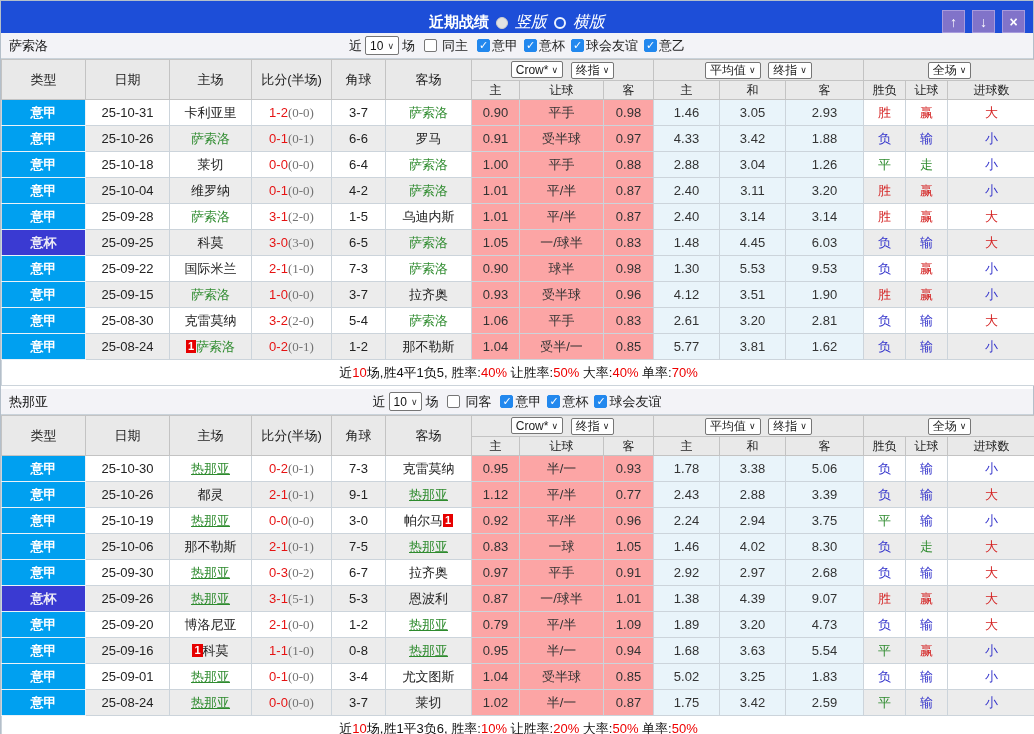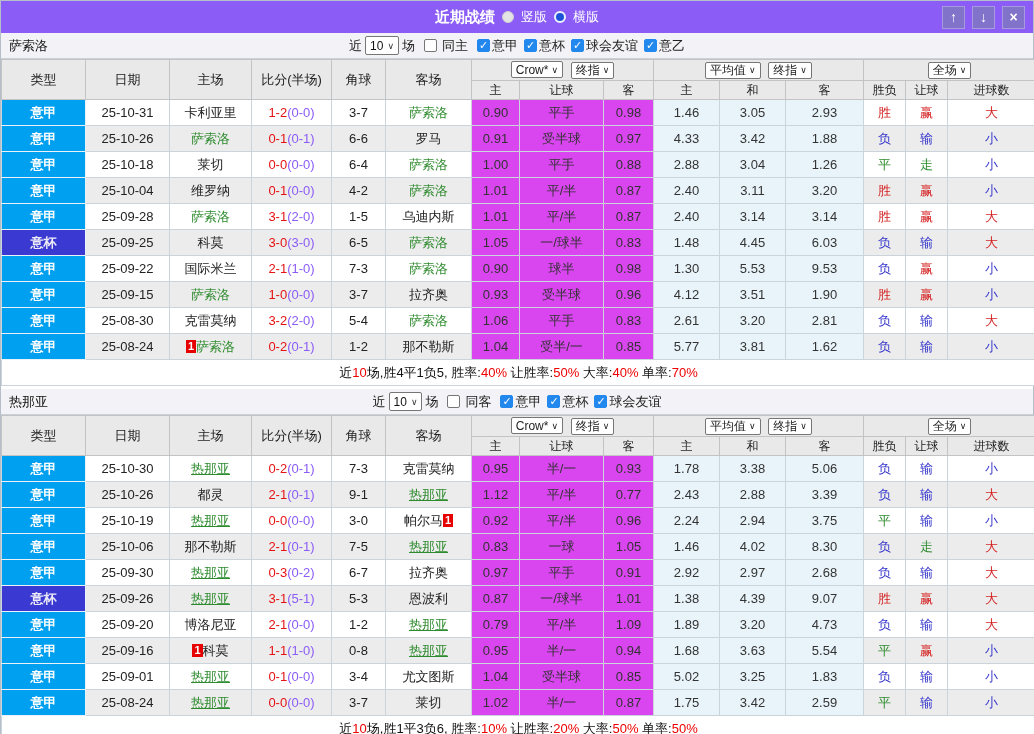--- a/index.html
+++ b/index.html
@@ -4,33 +4,33 @@
 <style>
   * { box-sizing: border-box; margin: 0; padding: 0; }
   body {
     font-family: "Liberation Sans", "DejaVu Sans", sans-serif;
     background: #fff; width: 1034px; margin: 0 auto;
   }
   .app { width: 1034px; border: 1px solid #b4bfca; }
 
   
   .titlebar {
-    height: 32px; background: #8b5cf6; display: flex; align-items: center;
+    height: 32px; background: #1d4ed8; display: flex; align-items: flex-end;
     position: relative; color: #fff;
   }
   .title-center {
     position: absolute; left: 0; right: 0; text-align: center;
     display: flex; justify-content: center; align-items: center; gap: 7px;
     font-size: 14px;
   }
   .win-title { font-weight: bold; font-size: 15px; }
   .radio { display: inline-block; width: 12px; height: 12px; border-radius: 50%; cursor: pointer; }
   .radio.filled { background: #e3e3e3; border: 1px solid #cfcfcf; }
   .radio.ring { background: #1d53d8; border: 2px solid #eef3ff; }
-  .radio-label { font-size: 13px; }
+  .radio-label { font-size: 16px; font-style: italic; }
   .win-buttons { margin-left: auto; display: flex; gap: 7px; padding-right: 8px; z-index: 2; }
   .wbtn {
     width: 23px; height: 23px; background: #8173c9; border: 1px solid #a79bdd;
     color: #fff; font-size: 14px; font-weight: bold; display: flex;
     align-items: center; justify-content: center; cursor: pointer;
   }
 
   
   .filterbar {
     height: 26px; background: #f3f3f7; position: relative;
@@ -71,32 +71,32 @@
     font-size: 12px; margin: 0 2px; cursor: pointer;
   }
   thead .hsel .arrow { font-size: 9px; }
   tbody td { height: 26px; font-size: 13px; color: #222; background: #fff; }
   tbody tr.alt td { background: #ececec; }
   td.type-cell {
     background: #00a0f0 !important; color: #fff; font-weight: bold;
     border-color: #e9f2f8; border-left-color: #ccd4db;
   }
   td.type-cell.cup { background: #3a3ad2 !important; color: #eceaf6; }
-  td.pinkcol, tr.alt td.pinkcol { background: #d946ef; }
+  td.pinkcol, tr.alt td.pinkcol { background: #fca5a5; }
   td.bluecol, tr.alt td.bluecol { background: #e9f4fa; }
   .num { color: #333; }
   .team { color: #222; cursor: pointer; }
   .team.hl { color: #2e8b2e; }
   .team.u { text-decoration: underline; }
   .badge {
     display: inline-block; background: #e60000; color: #fff; font-size: 11px;
     font-weight: bold; padding: 0 2px; line-height: 13px; vertical-align: 1px;
   }
   .score-main { color: #e61212; }
-  .score-half { color: #8b5cf6; }
+  .score-half { color: #737373; font-family: Liberation Serif, serif; }
   .res-r { color: #d42222; }
   .res-b { color: #3636cc; }
   .res-g { color: #2e8b2e; }
   td.summary-cell { height: 26px; font-size: 13px; background: #fff; color: #111; }
   .sum-red { color: #ee0000; }
   .section + .section { margin-top: 3px; }
 </style>
 </head>
 <body>
 

